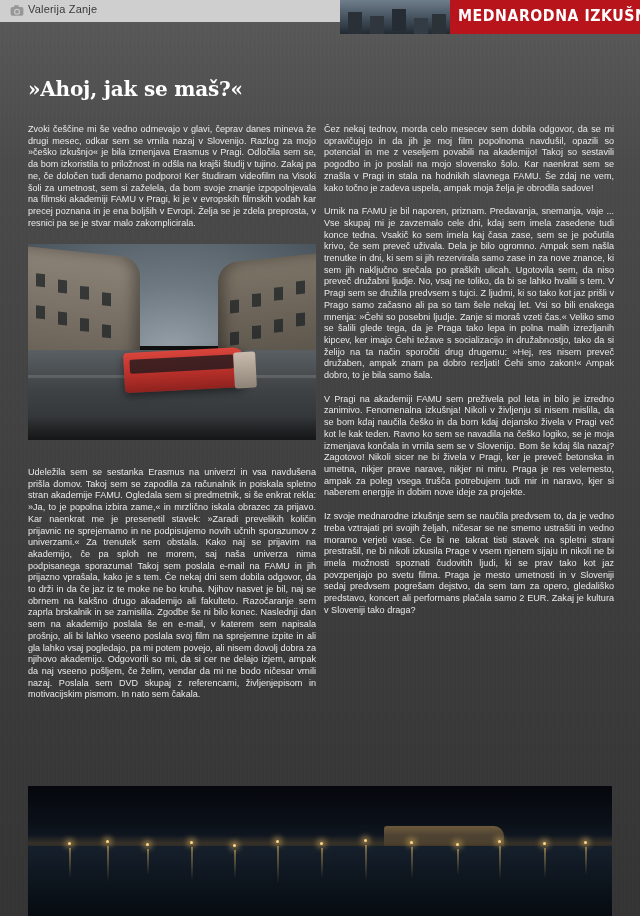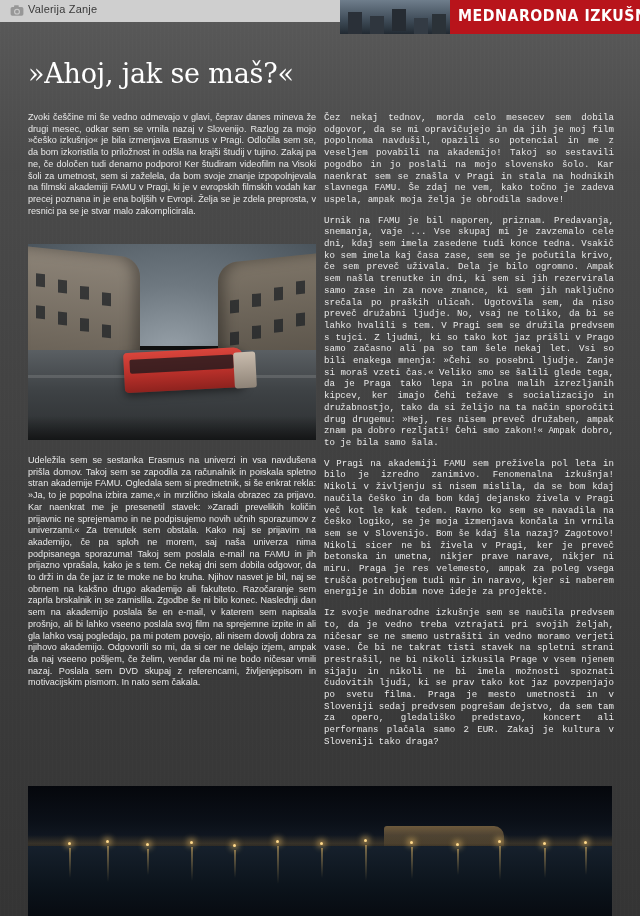--- a/index.html
+++ b/index.html
@@ -103,46 +103,46 @@
     text-align: center;
     white-space: nowrap;
     transform: scaleX(0.94);
     transform-origin: left center;
   }
 
   
   .headline {
     position: absolute;
     left: 28px;
-    top: 40px;
+    top: 64px;
     font-family: "DejaVu Serif", serif;
-    font-weight: normal;
-    font-size: 27px;
+    font-weight: bold;
+    font-size: 20px;
     color: #ffffff;
     letter-spacing: -0.2px;
   }
 
   
   .col {
     position: absolute;
     font-family: "Liberation Sans", sans-serif;
     font-size: 9.1px;
     line-height: 11.7px;
     color: #e9e9e9;
     text-align: justify;
     width: 288px;
   }
   .col.left  { left: 28px; }
   .col.right { left: 324px; }
 
-  .col p { margin: 0 0 9px 0; }
+  .col p { margin: 12px 0 9px 0; }
 
   #col-left-top  { top: 112px; width: 288px; }
   #col-left-mid  { top: 455px; width: 288px; }
-  #col-right-top { top: 112px; width: 290px; font-family: Liberation Mono, monospace; }
+  #col-right-top { top: 112px; width: 290px; }
 
   
   .photo {
     position: absolute;
     overflow: hidden;
     background: #111;
   }
 
   
   #photo-tram {

